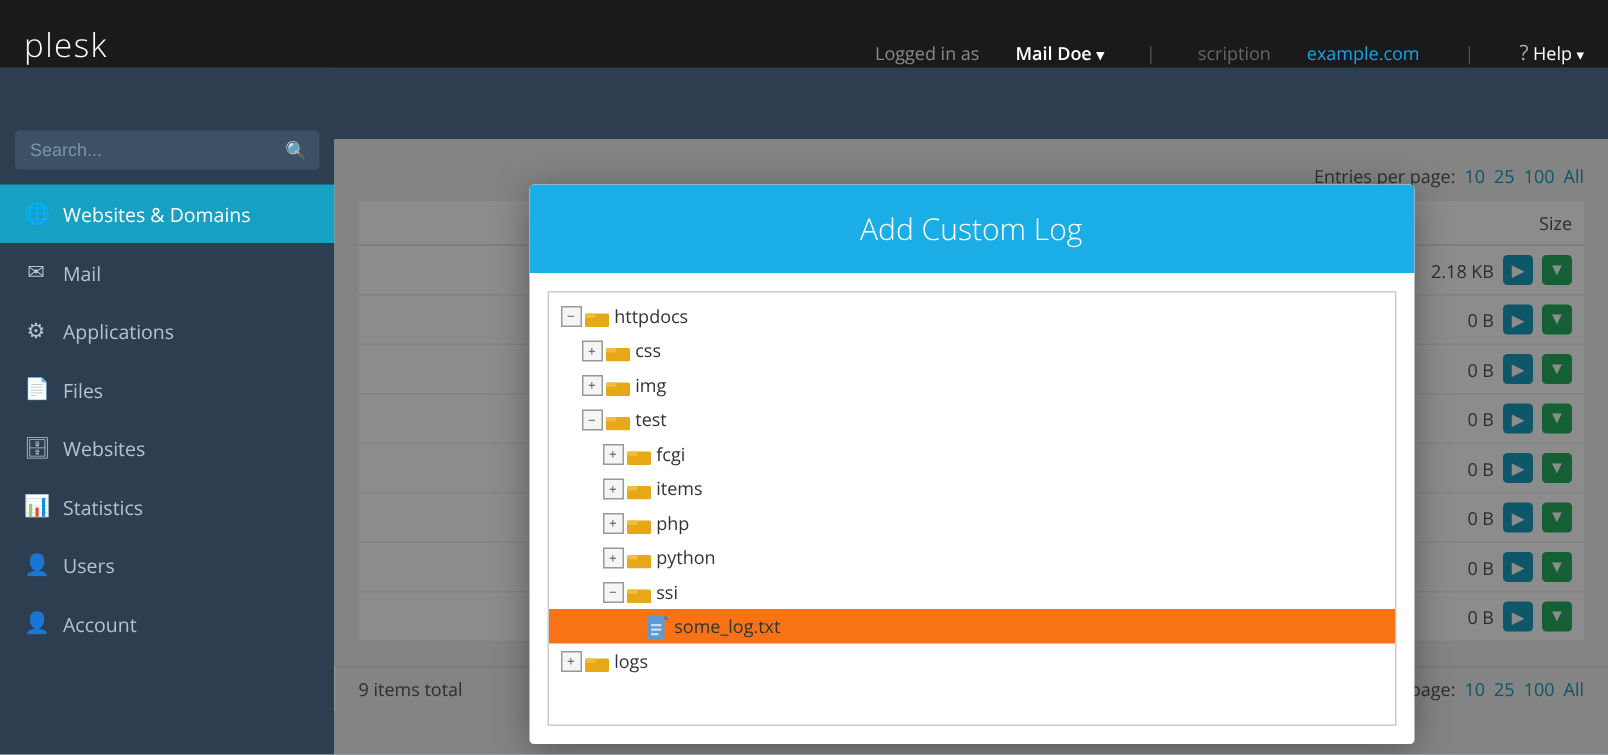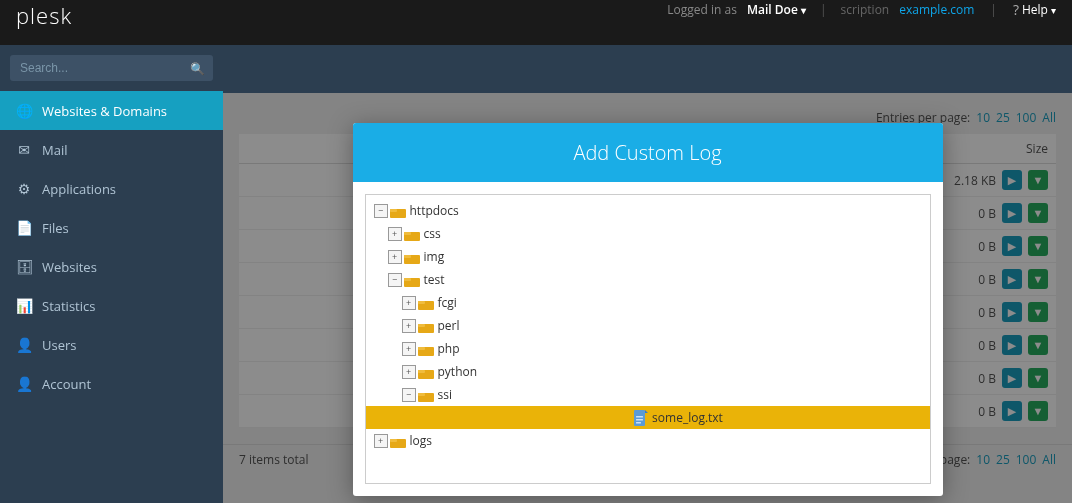--- a/index.html
+++ b/index.html
@@ -1,32 +1,32 @@
 <!DOCTYPE html>
 <html><head>
   <meta charset="utf-8">
   <style>
     * { box-sizing: border-box; margin: 0; padding: 0; }
     body { font-family: 'Open Sans', Arial, sans-serif; font-size: 13px; background: #2c3e50; color: #333; }
 
     
     .app-wrapper { display: flex; flex-direction: column; width: 1072px; height: 503px; overflow: hidden; position: relative; }
-    .top-bar { background: #1a1a1a; height: 45px; display: flex; align-items: flex-start; justify-content: space-between; padding: 0 16px; flex-shrink: 0; }
+    .top-bar { background: #1a1a1a; height: 45px; display: flex; align-items: flex-end; justify-content: space-between; padding: 0 16px; flex-shrink: 0; }
     .top-bar-left { display: flex; align-items: center; }
     .plesk-logo { color: #fff; font-size: 22px; font-weight: 300; letter-spacing: 1px; }
-    .top-bar-right { display: flex; align-items: center; gap: 10px; color: #aaa; font-size: 12px; }
+    .top-bar-right { display: flex; align-items: center; gap: 24px; color: #aaa; font-size: 12px; }
 
     .main-layout { display: flex; flex: 1; overflow: hidden; }
 
     
     .sidebar { width: 223px; background: #2c3e50; display: flex; flex-direction: column; flex-shrink: 0; }
     .search-bar { padding: 10px 10px; }
     .search-bar input { width: 100%; background: #3d5166; border: none; border-radius: 3px; padding: 6px 30px 6px 10px; color: #ccc; font-size: 12px; outline: none; }
     .search-bar input::placeholder { color: #7a95a8; }
-    .search-wrapper { position: relative; }
+    .search-wrapper { position: relative; margin-top: 32px; }
     .search-icon { position: absolute; right: 8px; top: 50%; transform: translateY(-50%); color: #7a95a8; font-size: 12px; }
 
     .nav-item { display: flex; align-items: center; gap: 10px; padding: 10px 16px; color: #b0c4d4; cursor: pointer; font-size: 13px; transition: background 0.15s; }
     .nav-item.active { background: #16a0c1; color: #fff; }
     .nav-item .nav-icon { width: 16px; text-align: center; font-size: 14px; flex-shrink: 0; }
 
     
     .content-area { flex: 1; background: #f0f0f0; position: relative; overflow: hidden; margin-top: 48px; }
     .content-inner { padding: 16px; }
     .entries-bar { display: flex; align-items: center; justify-content: flex-end; gap: 6px; font-size: 12px; color: #555; margin-bottom: 8px; }
@@ -44,21 +44,21 @@
 
     
     .overlay { position: absolute; top: 0; left: 0; right: 0; bottom: 0; background: rgba(0,0,0,0.45); z-index: 100; display: flex; align-items: flex-start; justify-content: center; padding-top: 30px; }
     .modal { background: #fff; width: 590px; border-radius: 3px; overflow: hidden; box-shadow: 0 4px 24px rgba(0,0,0,0.35); }
     .modal-header { background: #1aade6; padding: 16px 20px; text-align: center; }
     .modal-title { color: #fff; font-size: 20px; font-weight: 300; }
     .modal-body { padding: 12px; }
     .file-tree-container { border: 1px solid #ccc; height: 290px; overflow-y: scroll; overflow-x: hidden; position: relative; background: #fff; }
     .file-tree { padding: 4px 0; }
     .tree-item { display: flex; align-items: center; padding: 3px 4px; cursor: pointer; font-size: 12px; white-space: nowrap; color: #333; }
-    .tree-item.selected { background: #eab308; justify-content: center; }
+    .tree-item.selected { background: #f97316; }
     .toggle-btn { width: 14px; height: 14px; display: flex; align-items: center; justify-content: center; margin-right: 2px; flex-shrink: 0; border: 1px solid #999; background: #f5f5f5; font-size: 9px; cursor: pointer; color: #555; line-height: 1; }
     .folder-icon { width: 16px; height: 12px; margin-right: 4px; flex-shrink: 0; position: relative; }
     .folder-icon svg { width: 16px; height: 12px; }
     .file-icon { width: 14px; height: 16px; margin-right: 4px; flex-shrink: 0; }
     .file-icon svg { width: 14px; height: 16px; }
     .indent-1 { padding-left: 8px; }
     .indent-2 { padding-left: 22px; }
     .indent-3 { padding-left: 36px; }
     .indent-4 { padding-left: 50px; }
 
@@ -194,21 +194,21 @@
           </div>
           <div class="table-row">
             <span class="size-val">0 B</span>
             <button class="row-btn blue">▶</button>
             <button class="row-btn green">▼</button>
           </div>
         </div>
       </div>
 
       <div class="bottom-bar">
-        <span>7 items total</span>
+        <span>9 items total</span>
         <div class="entries-bar-bottom">
           <span>Entries per page:</span>
           <a>10</a>
           <a>25</a>
           <a>100</a>
           <a>All</a>
         </div>
       </div>
 
       <div class="overlay">
@@ -276,21 +276,21 @@
                 </div>
 
                 <div class="tree-item indent-3">
                   <span class="toggle-btn">+</span>
                   <span class="folder-icon">
                     <svg viewBox="0 0 16 12">
                         <rect x="0" y="3" width="16" height="9" rx="1" fill="#e6a817"></rect>
                         <rect x="0" y="3" width="7" height="3" rx="1" fill="#f0bc3c"></rect>
                       </svg>
                   </span>
-                  <span>perl</span>
+                  <span>items</span>
                 </div>
 
                 <div class="tree-item indent-3">
                   <span class="toggle-btn">+</span>
                   <span class="folder-icon">
                     <svg viewBox="0 0 16 12">
                         <rect x="0" y="3" width="16" height="9" rx="1" fill="#e6a817"></rect>
                         <rect x="0" y="3" width="7" height="3" rx="1" fill="#f0bc3c"></rect>
                       </svg>
                   </span>

